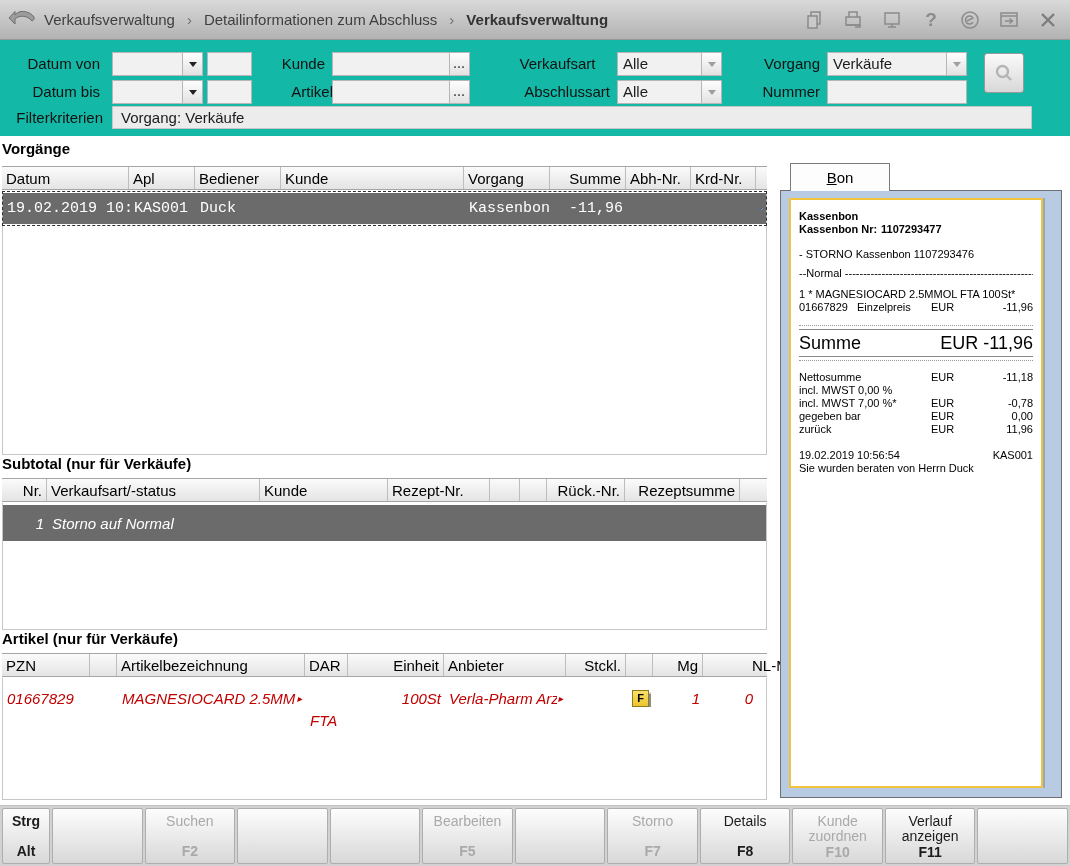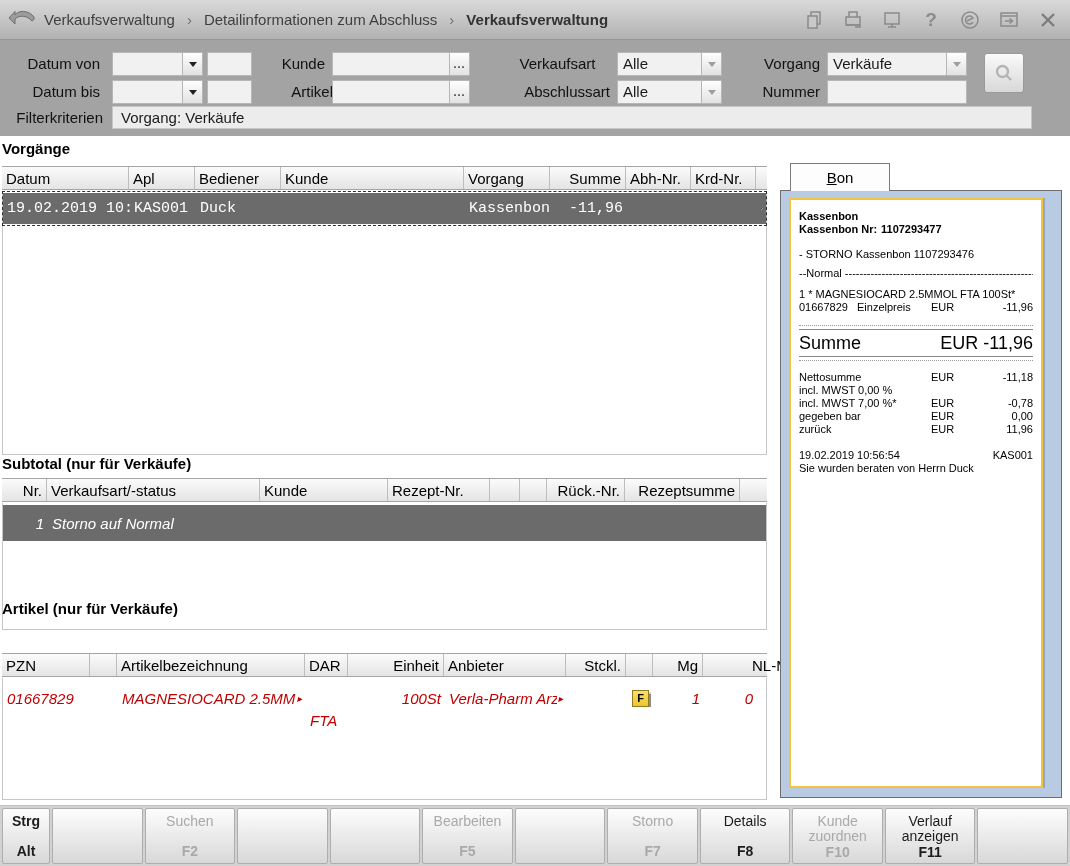--- a/index.html
+++ b/index.html
@@ -17,21 +17,21 @@
     display:flex; align-items:center;
   }
   .back-btn { width:44px; height:40px; display:flex; align-items:center; justify-content:center; }
   .crumbs { display:flex; align-items:center; gap:12px; color:#3f3f3f; }
   .crumb-sep { color:#6f6f6f; font-size:15px; }
   .crumb-last { font-weight:bold; color:#333; }
   .tb-icons { position:absolute; right:10px; top:0; height:40px; display:flex; align-items:center; gap:15px; }
   .tb-ic { width:24px; height:24px; display:flex; align-items:center; justify-content:center; }
   .glyph { color:#8b8b8b; font-size:19px; font-weight:bold; }
   
-  .filterarea { position:absolute; top:40px; left:0; width:1070px; height:96px; background:#a3a3a3; }
+  .filterarea { position:absolute; top:40px; left:0; width:1070px; height:96px; background:#14b8a6; }
   .flabel { position:absolute; text-align:right; color:#111; line-height:24px; white-space:nowrap; }
   .ffield { position:absolute; height:24px; background:#f1f1f1; border:1px solid #b6b6b6; }
   .ffield .fval { line-height:22px; padding-left:5px; white-space:nowrap; overflow:hidden; display:block; }
   .ddbtn {
     position:absolute; right:0; top:0; width:20px; height:22px;
     background:linear-gradient(#fefefe,#e2e2e2); border-left:1px solid #b6b6b6;
     display:flex; align-items:center; justify-content:center;
   }
   .caret { width:0; height:0; border-left:4px solid transparent; border-right:4px solid transparent; border-top:5px solid #222; }
   .caret.dis { border-top-color:#9e9e9e; }
@@ -301,21 +301,21 @@
     <div class="td r" style="width:45px;">1</div>
     <div class="td" style="width:213px;">Storno auf Normal</div>
     <div class="td" style="width:128px;"></div>
     <div class="td" style="width:102px;"></div>
     <div class="td" style="width:30px;"></div>
     <div class="td" style="width:27px;"></div>
     <div class="td r" style="width:78px;"></div>
     <div class="td r" style="width:115px;"></div>
   </div>
 
-  <div class="sectitle" style="top:600px;">Artikel (nur für Verkäufe)</div>
+  <div class="sectitle" style="top:630px;">Artikel (nur für Verkäufe)</div>
   <div class="thead" style="left:2px; top:653px;">
     <div class="th" style="width:88px;">PZN</div>
     <div class="th" style="width:27px;"></div>
     <div class="th" style="width:188px;">Artikelbezeichnung</div>
     <div class="th" style="width:43px;">DAR</div>
     <div class="th r" style="width:96px;">Einheit</div>
     <div class="th" style="width:122px;">Anbieter</div>
     <div class="th r" style="width:60px;">Stckl.</div>
     <div class="th" style="width:27px;"></div>
     <div class="th r" style="width:50px;">Mg</div>

